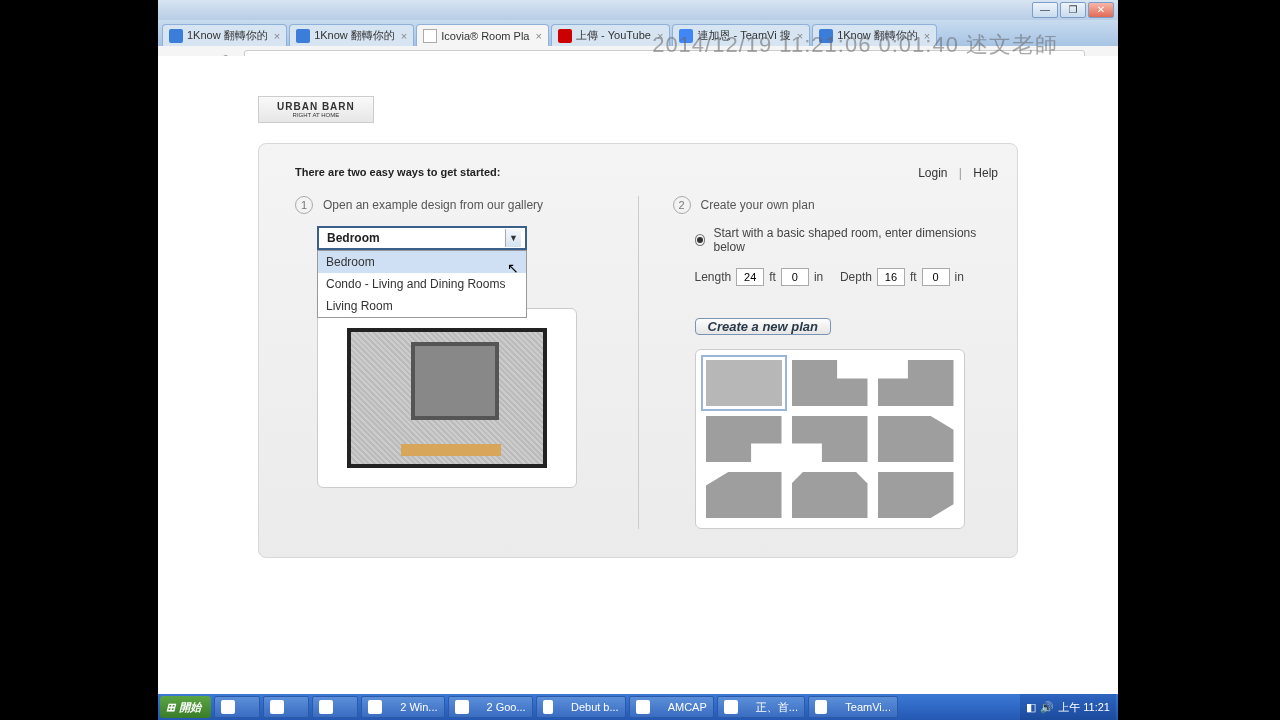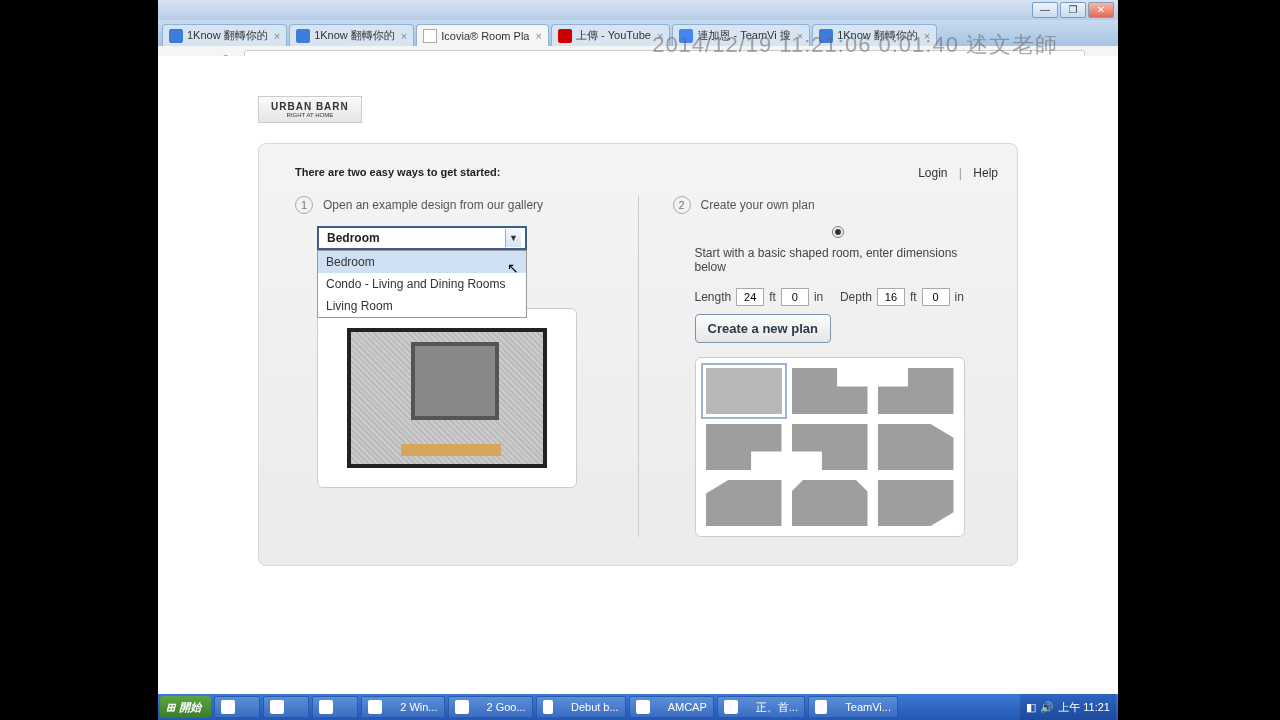--- a/index.html
+++ b/index.html
@@ -106,21 +106,21 @@
     top: 56px; left:0; right:0; bottom: 26px;
     background: #fff;
     overflow: hidden;
   }
   .content {
     padding: 40px 100px 0 100px;
   }
   .brand-box {
     display:inline-block;
     border: 1px solid #ccc;
-    padding: 4px 12px;
+    padding: 4px 18px;
     background: linear-gradient(#fafafa,#e6e6e6);
     font-size: 10px;
     font-weight: bold;
     letter-spacing: 1px;
     color:#333;
     text-align:center;
   }
   .brand-box .sub { font-size:6px; font-weight:normal; letter-spacing:0; display:block; }
   .makeroom {
     font-size: 28px;
@@ -153,36 +153,37 @@
   }
   .cols { display:flex; gap: 30px; }
   .col { flex:1; position:relative; }
   .col-divider { width:1px; background:#ccc; margin: 0 4px; }
   .step-head { display:flex; align-items:center; gap:10px; color:#555; font-size:12px; margin-bottom:12px; }
   .step-num {
     width:18px; height:18px; border-radius:50%;
     border:1px solid #aaa; text-align:center; line-height:16px;
     font-size:11px; color:#777;
   }
-  .radio-row { display:flex; align-items:center; gap:8px; margin: 2px 0 14px 22px; font-size:12px; color:#444;flex-direction:column; }
+  .radio-row { display:flex; align-items:center; gap:8px; margin: 2px 0 14px 22px; font-size:12px; color:#444; }
   .radio { width:12px; height:12px; border-radius:50%; border:1px solid #777; display:inline-flex; align-items:center; justify-content:center; }
   .radio .dot { width:6px; height:6px; border-radius:50%; background:#333; }
   .dims { display:flex; align-items:center; gap:5px; margin-left:22px; font-size:12px; color:#444; }
   .dims input { width:28px; height:18px; border:1px solid #aaa; text-align:center; font-size:11px; }
   .create-btn {
-    margin: 8px 0 14px 22px;
+    margin: 32px 0 14px 22px;
     display:inline-block;
     background: linear-gradient(#fdfdfd,#e6e6e6);
     border:1px solid #7a94b4;
     border-radius:4px;
-    padding: 6px 12px;
+    padding: 0 12px;
     font-weight:bold;
     font-size:13px;
     color:#2a3a4a;
     cursor:pointer;
+    font-style:italic;
   }
   .shapes-box {
     margin-left:22px;
     background:#fff;
     border:1px solid #ccc;
     border-radius:6px;
     padding:10px;
     width: 270px;
     display:grid;
     grid-template-columns: repeat(3, 1fr);

